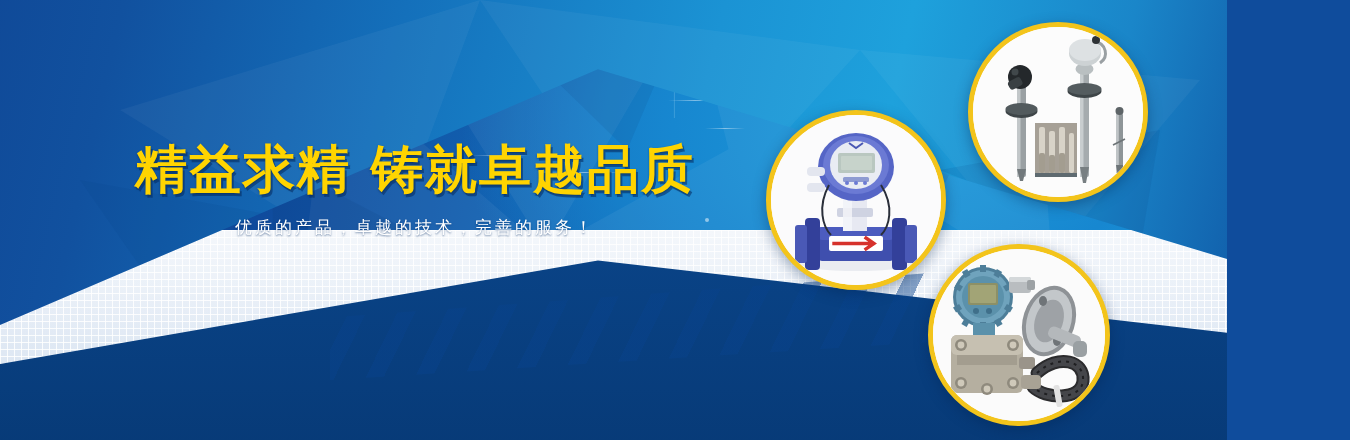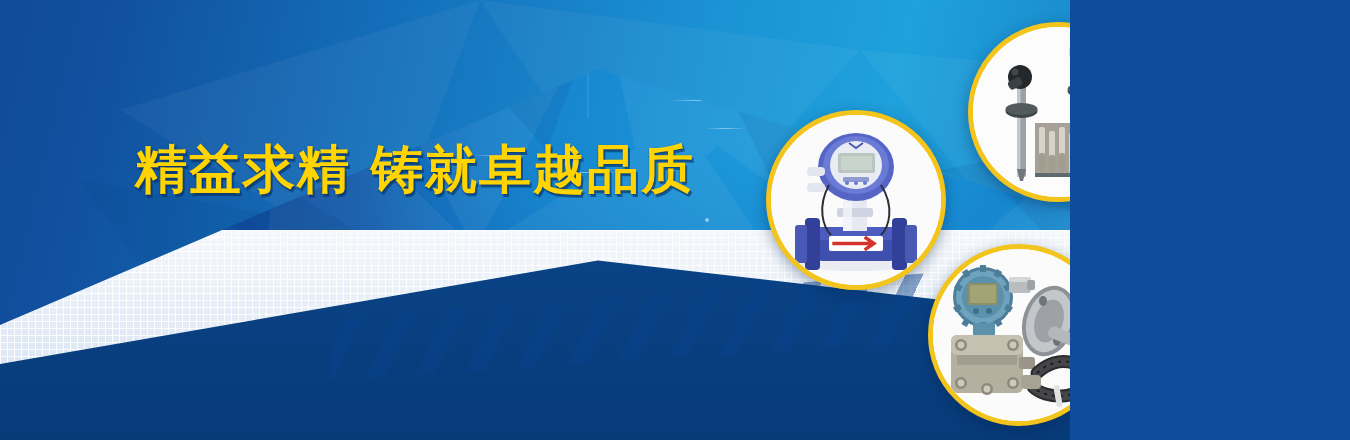--- a/index.html
+++ b/index.html
@@ -1,21 +1,21 @@
 <!DOCTYPE html>
 <html><head>
 <meta charset="utf-8">
 <style>
   html,body{margin:0;padding:0;}
   body{
     width:1350px;height:440px;overflow:hidden;
     font-family:"Liberation Sans","DejaVu Sans",sans-serif;
     background:#0f4c9c;
   }
-  .banner{position:relative;width:1070px;height:440px;overflow:hidden;}
+  .banner{position:relative;width:1227px;height:440px;overflow:hidden;}
 
   
   .bg-base{
     position:absolute;inset:0;
     background:
       radial-gradient(ellipse 620px 420px at 74% 30%, #1e9ddb 0%, #1787d0 38%, rgba(16,103,186,0) 72%),
       linear-gradient(100deg,#0d3f8c 0%,#0f4a9c 22%,#1366b5 45%,#1784cd 66%,#1fa0dd 88%,#23a9e2 100%);
   }
   
   .facets{position:absolute;inset:0;}
@@ -197,20 +197,21 @@
         <polygon points="980,420 1200,380 1180,500"></polygon>
       </g>
     </svg>
   </div>
 
   <div class="stripes"></div>
   <div class="sheet-gloss"></div>
 
   <div class="copy">
     <h1 class="headline">精益求精 铸就卓越品质</h1>
+    <p class="subline">优质的产品，卓越的技术，完善的服务！</p>
   </div>
 
   <div class="pcircle c-flow">
     <svg viewBox="0 0 170 170">
       <rect x="0" y="0" width="170" height="170" fill="#fbfbfc"></rect>
       <ellipse cx="85" cy="148" rx="58" ry="8" fill="#dfe2ea" opacity=".6"></ellipse>
 
       <rect x="46" y="112" width="78" height="34" rx="5" fill="#3f4fae"></rect>
       <rect x="46" y="112" width="78" height="13" rx="5" fill="#5160c4" opacity=".75"></rect>
 

